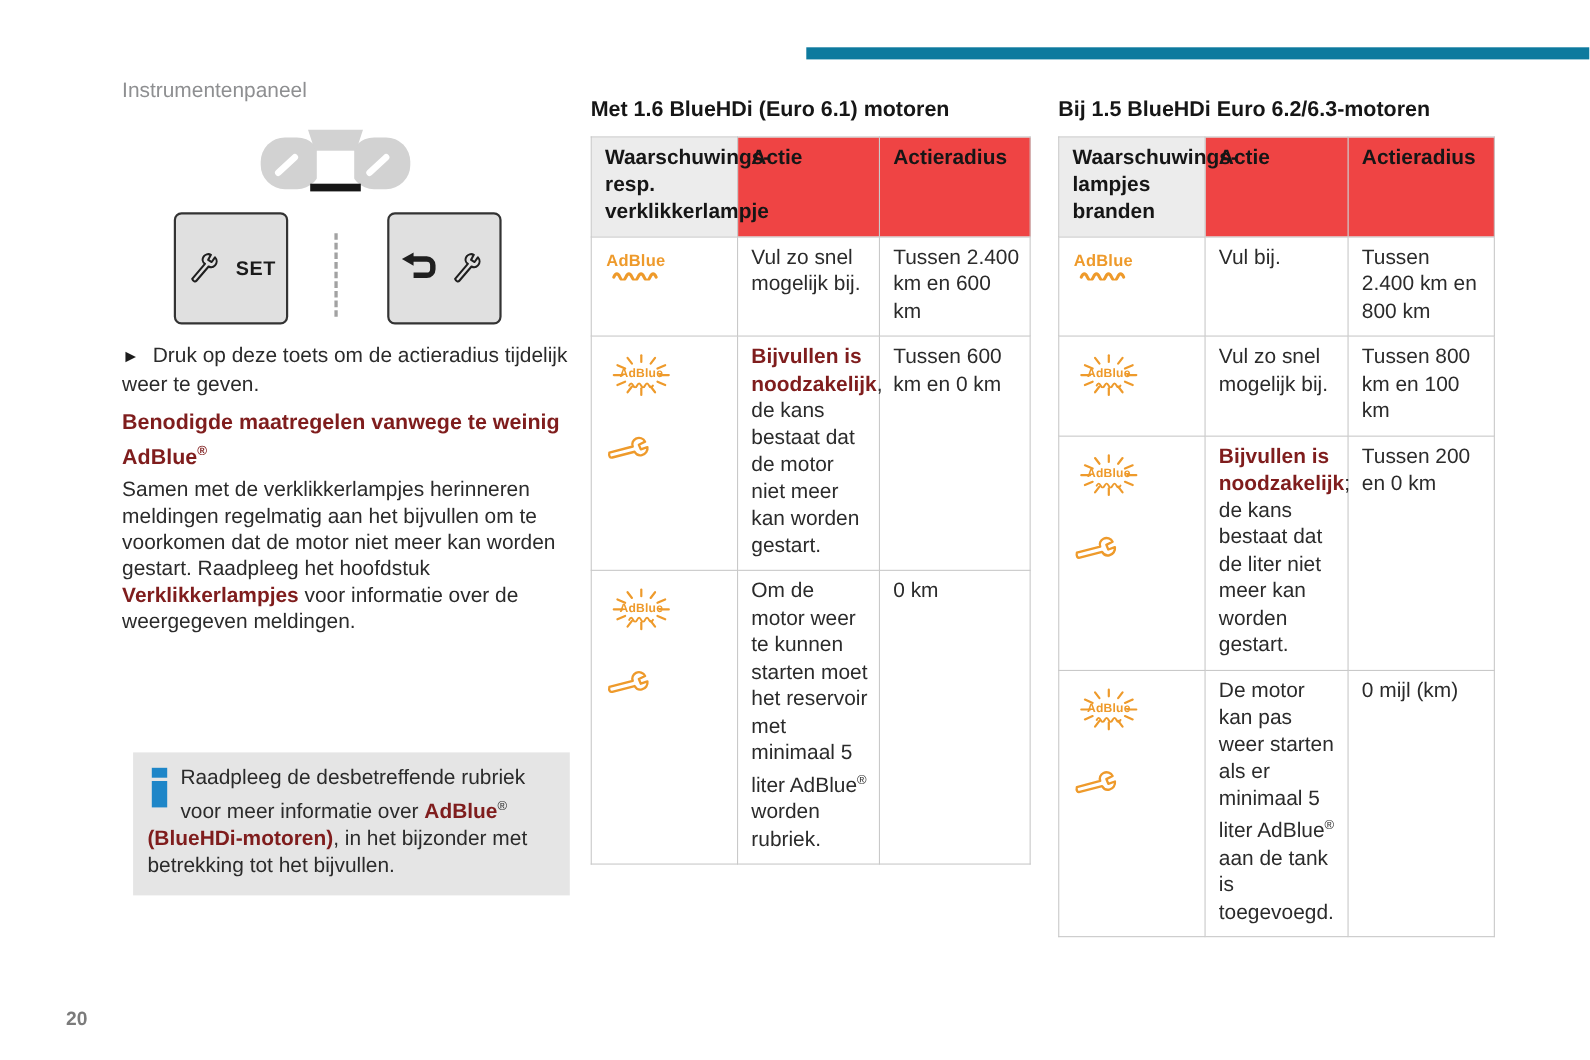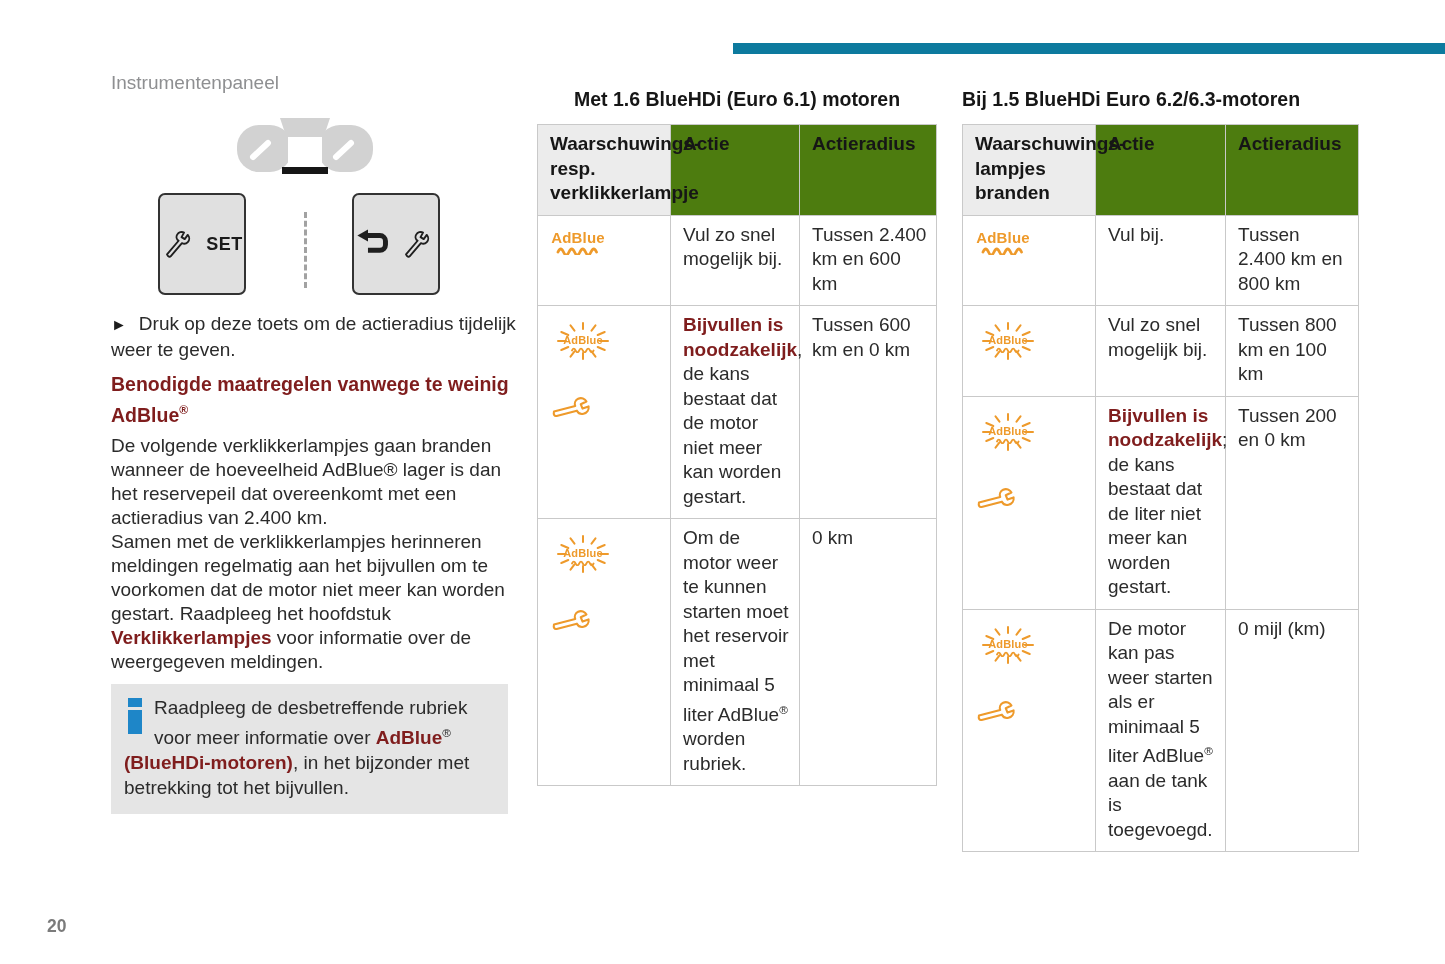--- a/index.html
+++ b/index.html
@@ -6,63 +6,63 @@
   body{
     width:1445px;height:964px;background:#ffffff;position:relative;overflow:hidden;
     font-family:"Liberation Sans", sans-serif;color:#2d2d2d;
   }
   .abs{position:absolute;}
   
   .page-header{left:111px;top:34px;font-size:19px;color:#8e8f91;margin-top:38px;}
   .accent-bar{left:733px;top:43px;width:712px;height:11px;background:#0d7a9e;}
   
   .cluster{left:236px;top:112px;}
-  .btn{position:absolute;width:88px;height:102px;background:#e0e0e0;border:2px solid #333;
+  .btn{position:absolute;width:104px;height:102px;background:#e0e0e0;border:2px solid #333;
        border-radius:7px;display:flex;align-items:center;justify-content:center;gap:9px;box-sizing:border-box;}
   .btn-set{left:158px;top:193px;}
   .btn-back{left:352px;top:193px;}
   .set-label{font-weight:bold;font-size:18px;color:#1b1b1b;letter-spacing:.5px;}
   .dash-sep{left:304px;top:212px;height:76px;border-left:3px dashed #a2a2a2;}
   .wrench-black{transform:rotate(-35deg);}
   
   .instruction{left:111px;top:311px;width:424px;font-size:19px;line-height:25px;color:#2b2b2b;}
   .bullet{margin-right:12px;font-size:16px;color:#1c1c1c;}
   .sec-heading{left:111px;top:371px;width:412px;font-size:19.5px;font-weight:bold;line-height:26px;color:#7f1d1d;}
   .body-copy{left:111px;top:434px;width:404px;font-size:19px;line-height:24px;color:#2b2b2b;}
   .body-copy p{margin:0;}
   sup{font-size:0.62em;}
   
-  .info-box{left:111px;top:684px;width:397px;box-sizing:border-box;background:#e5e5e5;
+  .info-box{left:121px;top:684px;width:397px;box-sizing:border-box;background:#e5e5e5;
             padding:11px 13px 14px 13px;font-size:19px;line-height:25px;color:#2b2b2b;}
   .info-i{float:left;width:14px;margin:3px 12px 10px 4px;}
   .info-i .i-dot{display:block;width:14px;height:9px;background:#1e86c8;margin-bottom:3px;}
   .info-i .i-stem{display:block;width:14px;height:24px;background:#1e86c8;}
   
   .tbl-title{position:absolute;font-weight:bold;font-size:19.5px;color:#161616;}
-  .t16-title{left:537px;top:88px;margin-left:37px;}
+  .t16-title{left:537px;top:88px;}
   .t15-title{left:962px;top:88px;text-align:center;}
   table.vtable{position:absolute;border-collapse:collapse;table-layout:fixed;background:#fff;}
   .t16{left:537px;top:124px;width:399px;}
   .t15{left:962px;top:124px;width:396px;}
   .vtable th,.vtable td{border:1px solid #c9c9c9;vertical-align:top;text-align:left;
       padding:7px 8px 9px 12px;font-size:19px;line-height:24.5px;color:#2b2b2b;font-weight:normal;}
-  .vtable th{font-weight:bold;color:#161616;background:#4d7c0f;}
+  .vtable th{font-weight:bold;color:#161616;background:#ef4444;}
   .vtable th.warn-col{background:#ececec;white-space:pre-line;}
   .icon-cell{padding-top:14px !important;}
   .icon-stack{display:flex;flex-direction:column;gap:28px;align-items:flex-start;}
   
   .adblue-ic{display:flex;flex-direction:column;align-items:center;width:56px;color:#ee9a2b;}
   .ab-word{font-weight:bold;font-size:15px;line-height:15px;letter-spacing:.2px;}
   
   .adblue-blink{position:relative;width:66px;height:48px;display:flex;flex-direction:column;
                 align-items:center;justify-content:center;color:#ee9a2b;}
   .adblue-blink .ab-word{font-size:11px;line-height:11px;}
   .rays{position:absolute;left:0;top:0;}
   
-  .page-num{left:47px;top:916px;font-size:17.5px;font-weight:bold;color:#7b7b7b;}
+  .page-num{left:60px;top:916px;font-size:17.5px;font-weight:bold;color:#7b7b7b;}
   b{font-weight:bold;color:#7f1d1d;}
 </style>
 </head>
 <body>
 
 <div class="abs page-header">Instrumentenpaneel</div>
 <div class="abs accent-bar"></div>
 <div class="abs page-num">20</div>
 
 <div class="abs cluster">
@@ -104,21 +104,20 @@
 
 <div class="abs instruction">
   <span class="bullet">►</span><span>Druk op deze toets om de actieradius tijdelijk weer te geven.</span>
 </div>
 
 <div class="abs sec-heading">
   <span>Benodigde maatregelen vanwege te weinig AdBlue</span><sup>®</sup>
 </div>
 
 <div class="abs body-copy">
-  <p>De volgende verklikkerlampjes gaan branden wanneer de hoeveelheid AdBlue® lager is dan het reservepeil dat overeenkomt met een actieradius van 2.400 km.</p>
   <p><span>Samen met de verklikkerlampjes herinneren meldingen regelmatig aan het bijvullen om te voorkomen dat de motor niet meer kan worden gestart. Raadpleeg het hoofdstuk </span><b>Verklikkerlampjes</b><span> voor informatie over de weergegeven meldingen.</span></p>
 </div>
 
 <div class="abs info-box">
   <span class="info-i">
       <span class="i-dot"></span>
       <span class="i-stem"></span>
     </span>
   <span>Raadpleeg de desbetreffende rubriek voor meer informatie over </span><b>AdBlue</b><sup>®</sup><b> (BlueHDi-motoren)</b><span>, in het bijzonder met betrekking tot het bijvullen.</span>
 </div>

